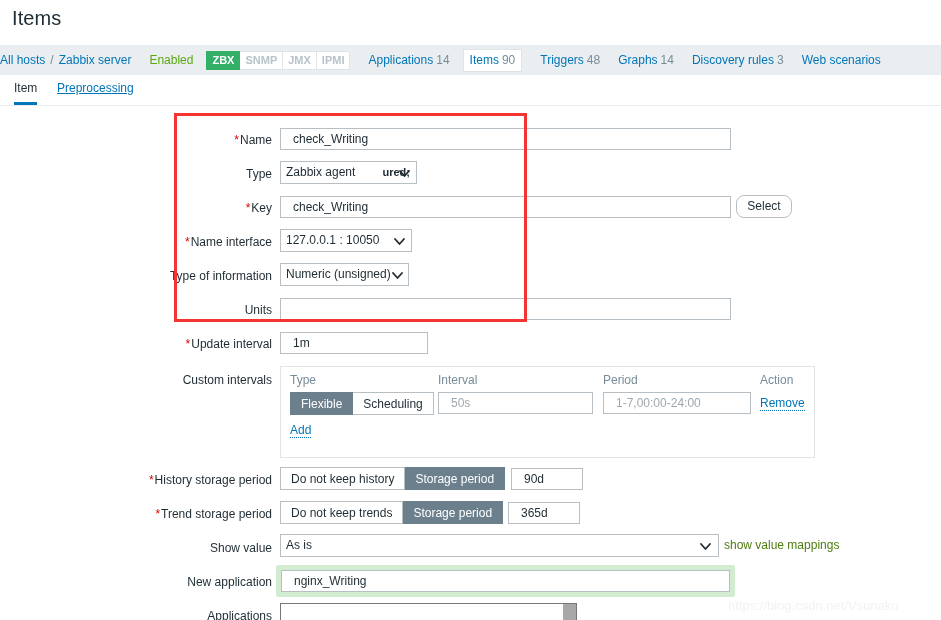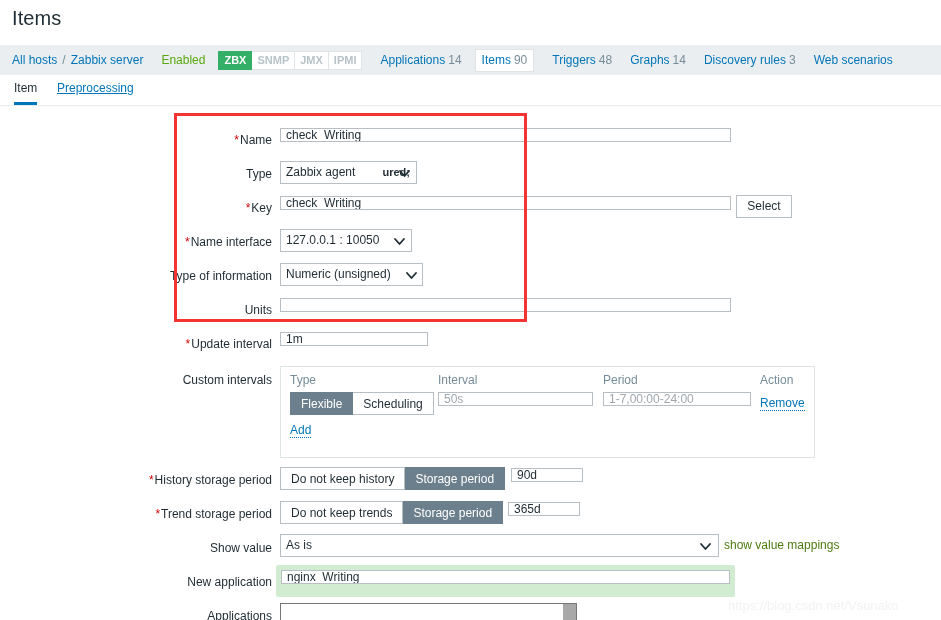--- a/index.html
+++ b/index.html
@@ -19,21 +19,20 @@
     position: absolute; left: 12px; top: 7px;
     font-size: 20px; font-weight: 400; color: #1f2c33;
     letter-spacing: .1px;
   }
 
   
   .hostnav {
     position: absolute; left: 0; top: 45px; width: 941px; height: 30px;
     background: #ebeef0;
     display: flex; align-items: center;
-    padding-left: 12px;
     font-size: 12px;
     white-space: nowrap;
   }
   .hostnav a { color: #0275b8; text-decoration: none; }
   .crumb-sep { color: #768d99; margin: 0 5px; }
   .status-enabled { color: #59a80f; margin-left: 18px; }
 
   .iface-group { display: inline-flex; margin-left: 13px; }
   .iface {
     display: inline-block;
@@ -81,27 +80,27 @@
   .row { position: absolute; left: 0; width: 941px; }
   .lbl {
     position: absolute; left: 0; width: 272px;
     text-align: right; font-size: 12px; color: #1f2c33;
     line-height: 16px;
   }
   .req { color: #d40000; margin-right: 1px; }
 
   input[type=text], .txt {
     position: absolute;
-    height: 14px;
+    height: 22px;
     border: 1px solid #b8bfc4;
     background: #fff;
     font-family: "Liberation Sans", "DejaVu Sans", sans-serif;
     font-size: 12px;
     color: #1f2c33;
-    padding: 0 5px;
+    padding: 0 12px;
     line-height: 20px;
     outline: none;
   }
   input::placeholder { color: #a0a7ac; }
 
   .sel {
     position: absolute;
     height: 23px;
     border: 1px solid #b8bfc4;
     background: #fff;
@@ -252,36 +251,36 @@
 ured;</span>
         <svg class="chev" width="11" height="23" viewBox="0 0 11 23" style="right:6px;top:0;">
             <path d="M1 9 L5.5 14 L10 9" fill="none" stroke="#1f2c33" stroke-width="1.8" stroke-linecap="round" stroke-linejoin="round"></path>
           </svg>
       </div>
     </div>
 
     <div class="row" style="top:94px;">
       <div class="lbl"><span class="req">*</span><span>Key</span></div>
       <input type="text" style="left: 280px; top: -4px; width: 451px;" value="check_Writing">
-      <div class="btn" style="left:736px; top:-5px; width:56px;">Select</div>
+      <div class="btn" style="left:736px; top:-5px; width:56px;border-radius:8px;">Select</div>
     </div>
 
     <div class="row" style="top:128px;">
       <div class="lbl"><span class="req">*</span><span>Name interface</span></div>
       <div class="sel" style="left:280px; top:-5px; width:132px;">
         <span>127.0.0.1 : 10050</span>
         <svg class="chev" width="11" height="23" viewBox="0 0 11 23" style="right:6px;top:0;">
             <path d="M1 9 L5.5 14 L10 9" fill="none" stroke="#1f2c33" stroke-width="1.8" stroke-linecap="round" stroke-linejoin="round"></path>
           </svg>
       </div>
     </div>
 
     <div class="row" style="top:162px;">
       <div class="lbl"><span>Type of information</span></div>
-      <div class="sel" style="left:280px; top:-5px; width:143px;">
+      <div class="sel" style="left:280px; top:-5px; width:129px;">
         <span>Numeric (unsigned)</span>
         <svg class="chev" width="11" height="23" viewBox="0 0 11 23" style="right:5px;top:0;">
             <path d="M1 9 L5.5 14 L10 9" fill="none" stroke="#1f2c33" stroke-width="1.8" stroke-linecap="round" stroke-linejoin="round"></path>
           </svg>
       </div>
     </div>
 
     <div class="row" style="top:196px;">
       <div class="lbl"><span>Units</span></div>
       <input type="text" style="left: 280px; top: -4px; width: 451px;" value="">

